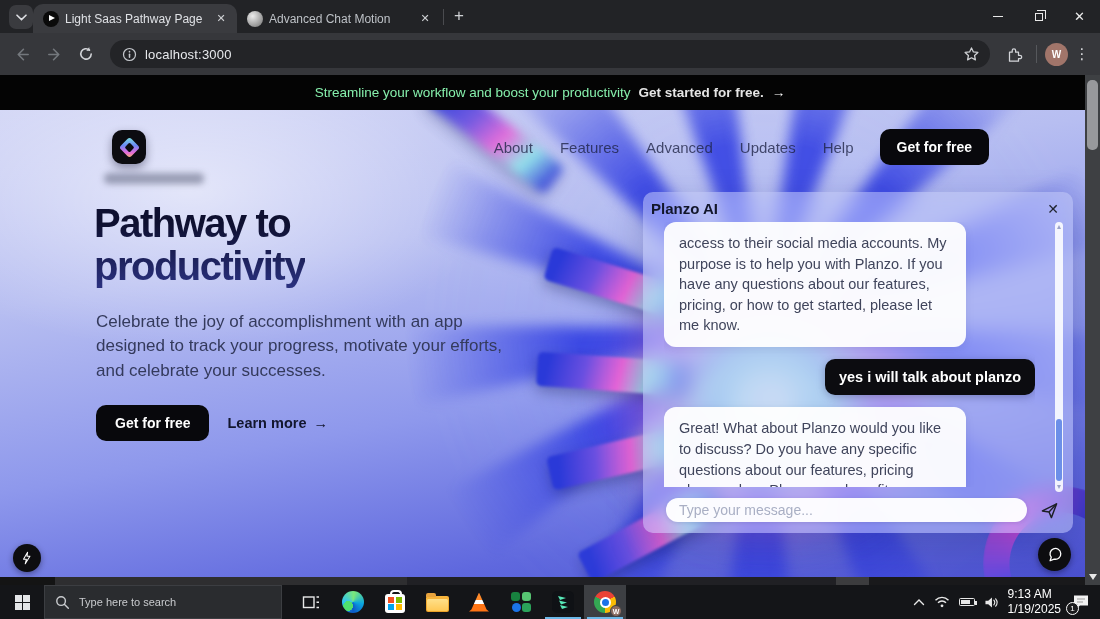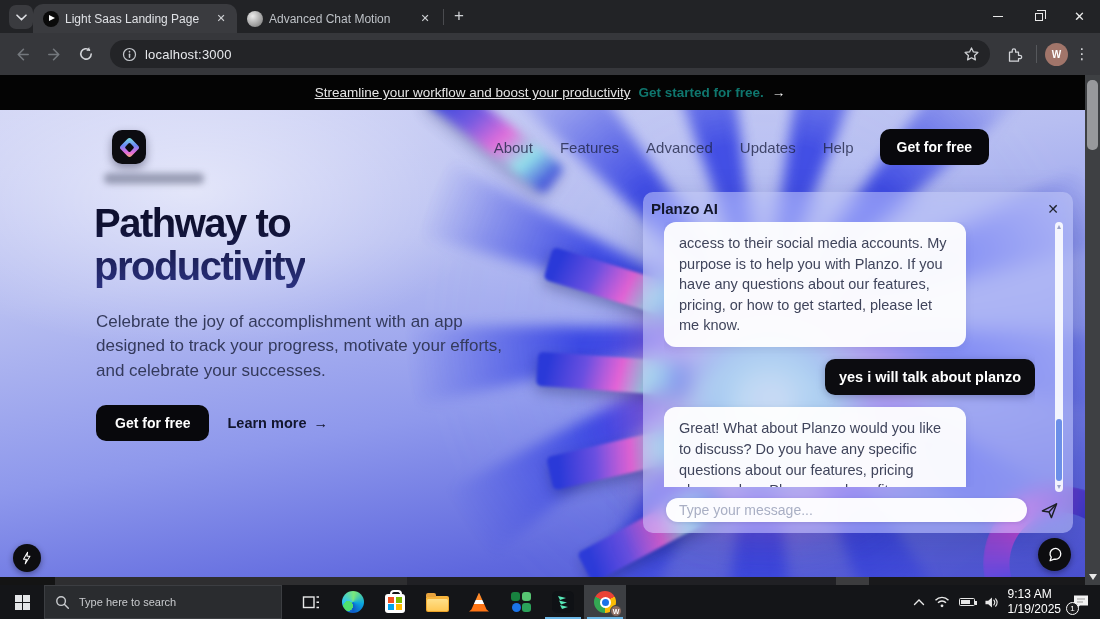--- a/index.html
+++ b/index.html
@@ -40,22 +40,22 @@
                 align-items:center; padding:0 10px 0 12px; margin:0 6px; }
   .url { flex:1; color:#e8eaed; font-size:13px; margin-left:8px; letter-spacing:.2px; }
   .tb-sep { width:1px; height:18px; background:#56585c; margin:0 4px; }
   .avatar { width:23px; height:23px; border-radius:50%; background:#a1756a; color:#fff; font-size:10px;
             font-weight:700; display:flex; align-items:center; justify-content:center; }
   .kebab { color:#d3d5d9; font-size:15px; width:20px; text-align:center; }
 
   
   .banner { height:35px; background:#040404; display:flex; align-items:center; justify-content:center;
             gap:8px; font-size:13.5px; }
-  .banner-msg { color:#e5e5e5;text-decoration:underline; }
-  .banner-cta { color:#0f766e; font-weight:700; }
+  .banner-msg { color:#86efac; }
+  .banner-cta { color:#e5e5e5; font-weight:700; }
   .banner-arrow { color:#fff; font-weight:700; }
 
   
   .hero { position:relative; height:467px; overflow:hidden;
           background:linear-gradient(170deg,#cfd3f5 0%,#b7bef1 30%,#8e98ec 58%,#5f68de 82%,#4a50cf 100%); }
   .bg-light { position:absolute; left:-120px; top:-80px; width:620px; height:320px;
           background:radial-gradient(closest-side,rgba(255,255,255,.55),transparent); z-index:1; }
   .bg-pinwheel { position:absolute; left:390px; top:-155px; width:745px; height:745px; border-radius:50%;
           background:repeating-conic-gradient(from 8deg,rgba(38,52,225,.95) 0deg 13deg,rgba(205,212,248,.06) 13deg 27.7deg);
           filter:blur(7px); opacity:.85; z-index:1;
@@ -208,21 +208,21 @@
 <div class="window">
 
   <div class="tabstrip">
     <div class="tab-search-btn">
       <svg width="11" height="7" viewBox="0 0 11 7">
           <path d="M1 1.2 L5.5 5.6 L10 1.2" fill="none" stroke="#dcdee2" stroke-width="1.6" stroke-linecap="round"></path>
         </svg>
     </div>
     <div class="tab active">
       <span class="favicon play"></span>
-      <span class="tab-title">Light Saas Landing Page</span>
+      <span class="tab-title">Light Saas Pathway Page</span>
       <span class="tab-close">✕</span>
     </div>
     <div class="tab">
       <span class="favicon sphere"></span>
       <span class="tab-title">Advanced Chat Motion</span>
       <span class="tab-close">✕</span>
     </div>
     <div class="tab-sep"></div>
     <div class="newtab">+</div>
     <div class="wincontrols">

